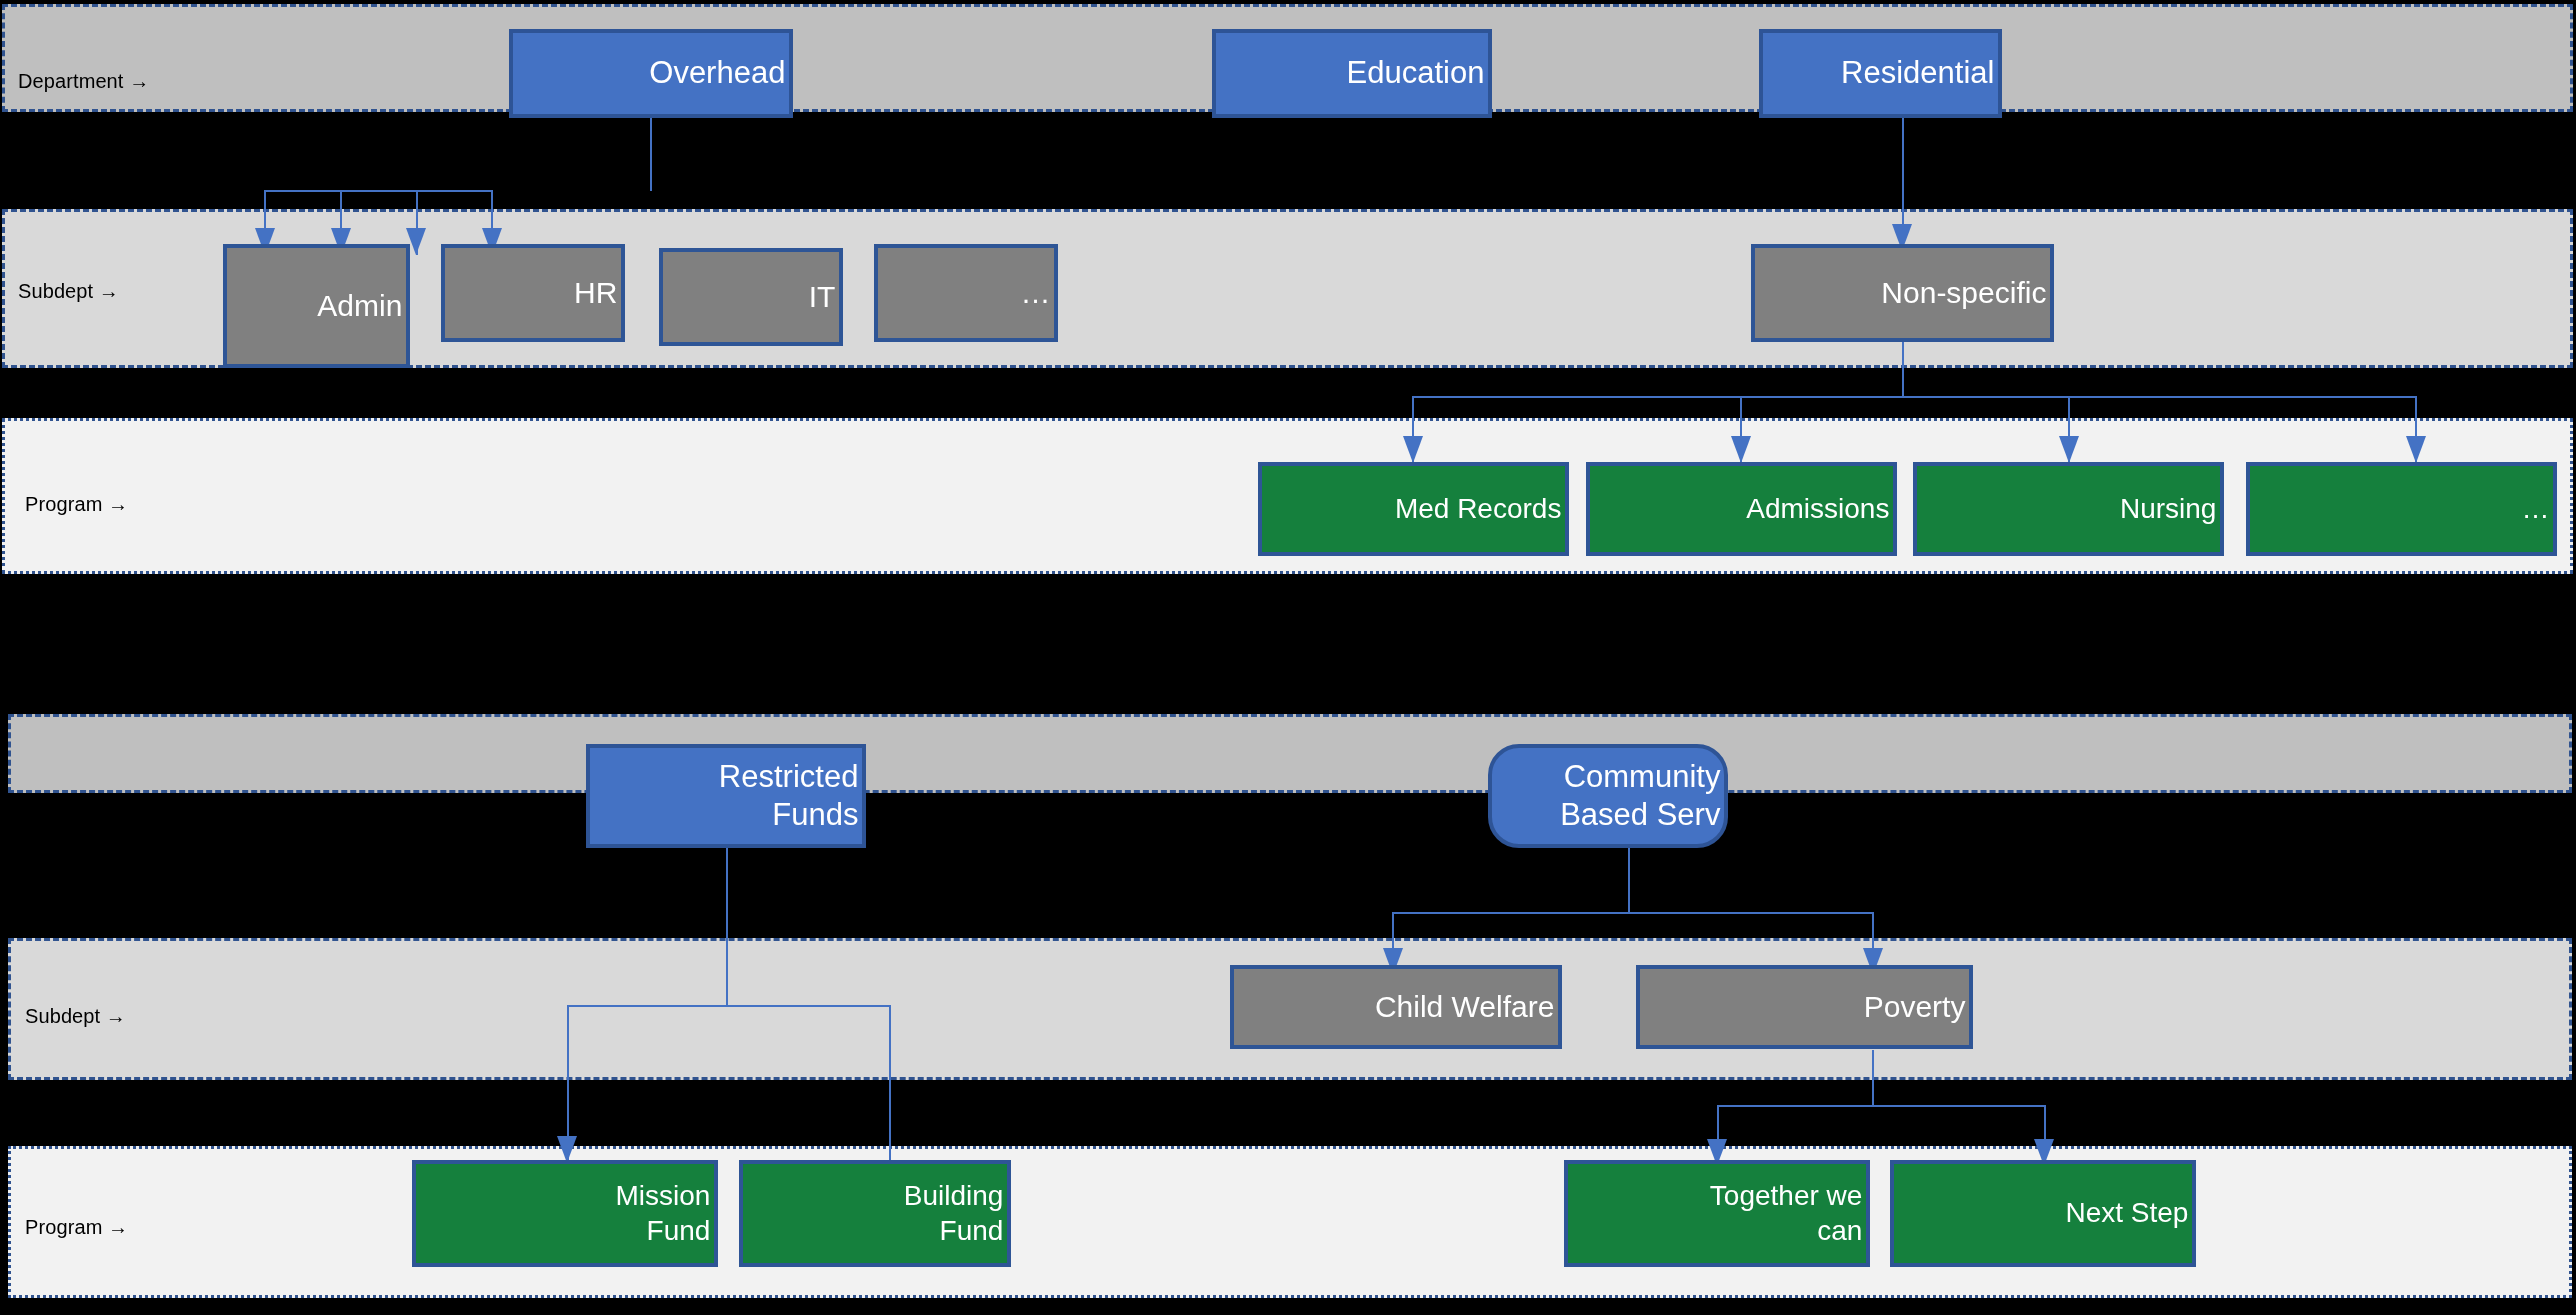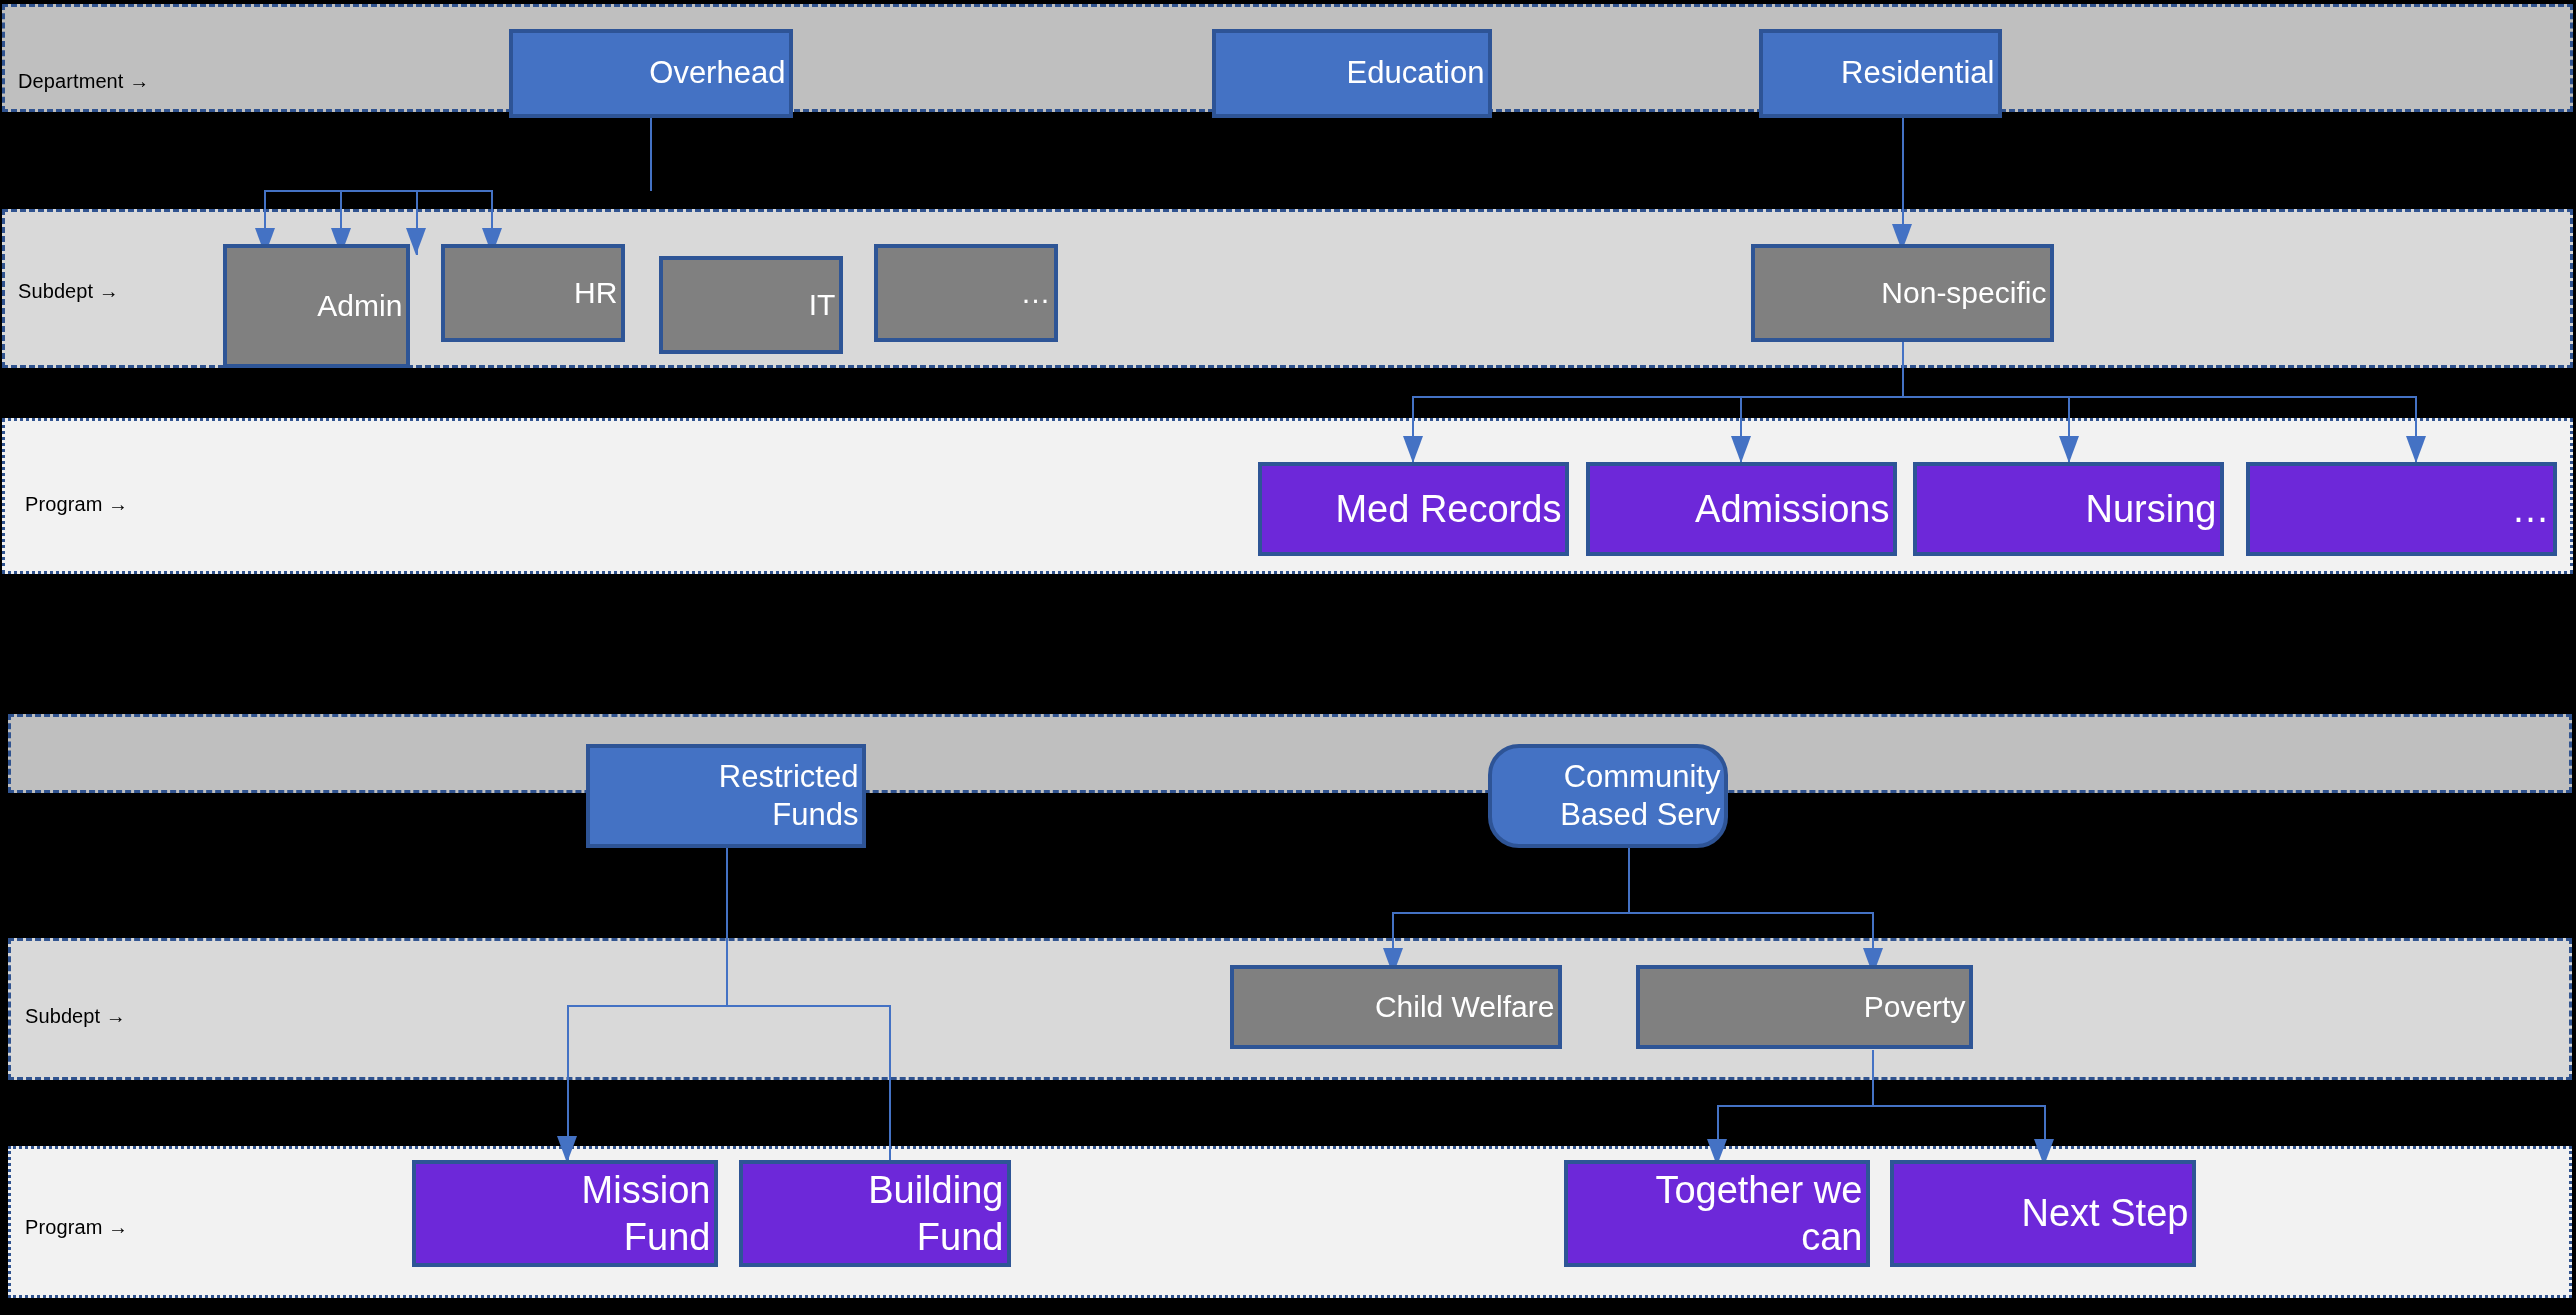--- a/index.html
+++ b/index.html
@@ -29,21 +29,21 @@
     display:flex;align-items:center;justify-content:center;
     text-align:right;
     color:#FFFFFF;
     line-height:1.22;
     border:4.2px solid #2E5596;
     font-weight:400;
     z-index:6;
   }
   .node.blue{background:#4472C4;border-color:#2E5496;font-size:31px;}
   .node.gray-dark{background:#808080;border-color:#2E5596;font-size:30px;}
-  .node.gray-light{background:#6d28d9;border-color:#2E5596;font-size:38px;}
+  .node.gray-light{background:#15803d;border-color:#2E5596;font-size:28px;}
   .node .lbl{display:block;width:100%;padding:0 3.6px;}
   
   .conn{position:absolute;background:#4472C4;z-index:3;}
   .vline{width:1.8px;}
   .hline{height:1.8px;}
   .arrow{
     position:absolute;
     width:0;height:0;
     border-left:10px solid transparent;
     border-right:10px solid transparent;
@@ -92,21 +92,21 @@
   <div class="arrow" style="left:1892px;top:224px;"></div>
 
   <div class="node gray-dark" style="left:223px;top:244px;width:187px;height:124px;">
     <span class="lbl">Admin</span>
   </div>
 
   <div class="node gray-dark" style="left:441px;top:244px;width:184px;height:98px;">
     <span class="lbl">HR</span>
   </div>
 
-  <div class="node gray-dark" style="left:659px;top:256px;width:184px;height:98px;">
+  <div class="node gray-dark" style="left:659px;top:248px;width:184px;height:98px;">
     <span class="lbl">IT</span>
   </div>
 
   <div class="node gray-dark" style="left:874px;top:244px;width:184px;height:98px;">
     <span class="lbl">…</span>
   </div>
 
   <div class="node gray-dark" style="left:1751px;top:244px;width:303px;height:98px;">
     <span class="lbl">Non-specific</span>
   </div>

